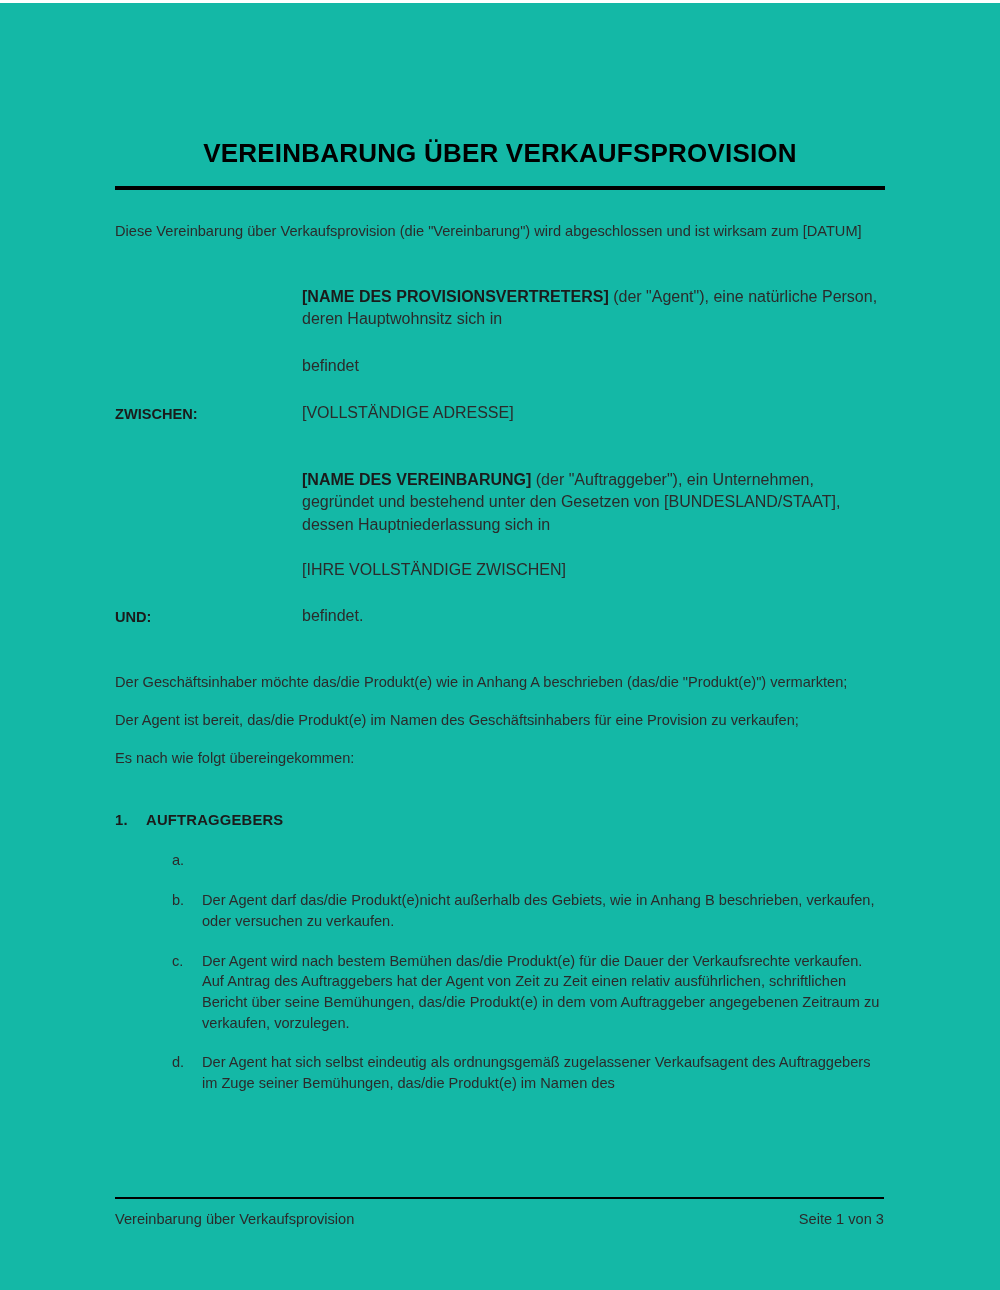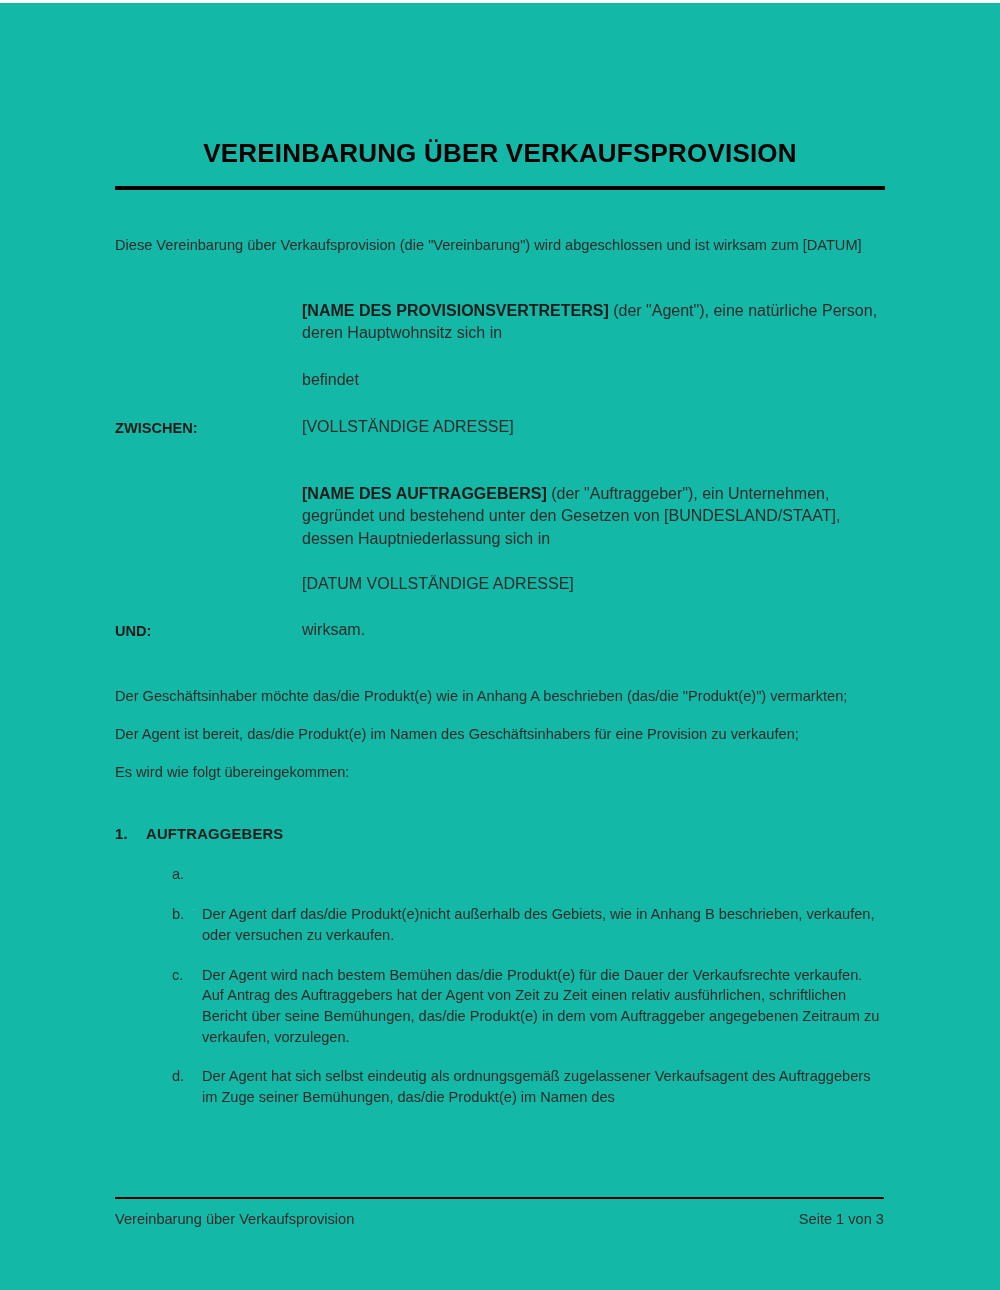--- a/index.html
+++ b/index.html
@@ -42,21 +42,21 @@
     top: 183px;
     width: 770px;
     height: 4px;
     background: #000000;
   }
 
   
   .content {
     position: absolute;
     left: 115px;
-    top: 232px;
+    top: 218px;
     width: 770px;
   }
   p, .para {
     margin: 0;
     font-size: 14.6px;
     line-height: 1.42;
     color: #2b2b2b;
   }
   .para + .para { margin-top: 17px; }
 
@@ -153,31 +153,31 @@
         <div class="blk">befindet</div>
         <div class="blk">[VOLLSTÄNDIGE ADRESSE]</div>
       </div>
     </div>
 
     <div class="spacer-lg"></div>
 
     <div class="party">
       <div class="party-label">UND:</div>
       <div class="party-body">
-        <div class="line"><span class="bold">[NAME DES AUFTRAGGEBERS]</span><span>  (der "Auftraggeber"), ein Unternehmen, gegründet und bestehend unter den Gesetzen von [BUNDESLAND/STAAT], dessen Hauptniederlassung sich in</span></div>
-        <div class="blk tight">[DATUM VOLLSTÄNDIGE ADRESSE]</div>
-        <div class="blk">wirksam.</div>
+        <div class="line"><span class="bold">[NAME DES VEREINBARUNG]</span><span>  (der "Auftraggeber"), ein Unternehmen, gegründet und bestehend unter den Gesetzen von [BUNDESLAND/STAAT], dessen Hauptniederlassung sich in</span></div>
+        <div class="blk tight">[IHRE VOLLSTÄNDIGE ZWISCHEN]</div>
+        <div class="blk">befindet.</div>
       </div>
     </div>
 
     <div class="spacer-lg"></div>
 
     <p class="para">Der Geschäftsinhaber möchte das/die Produkt(e) wie in Anhang A beschrieben (das/die "Produkt(e)") vermarkten;</p>
     <p class="para">Der Agent ist bereit, das/die Produkt(e) im Namen des Geschäftsinhabers für eine Provision zu verkaufen;</p>
-    <p class="para">Es wird wie folgt übereingekommen:</p>
+    <p class="para">Es nach wie folgt übereingekommen:</p>
 
     <div class="spacer-lg"></div>
 
     <div class="section-head">
       <span class="section-num">1.</span>
       <span class="section-title">AUFTRAGGEBERS</span>
     </div>
 
     <div class="alpha-list">
       <div class="alpha-item">

